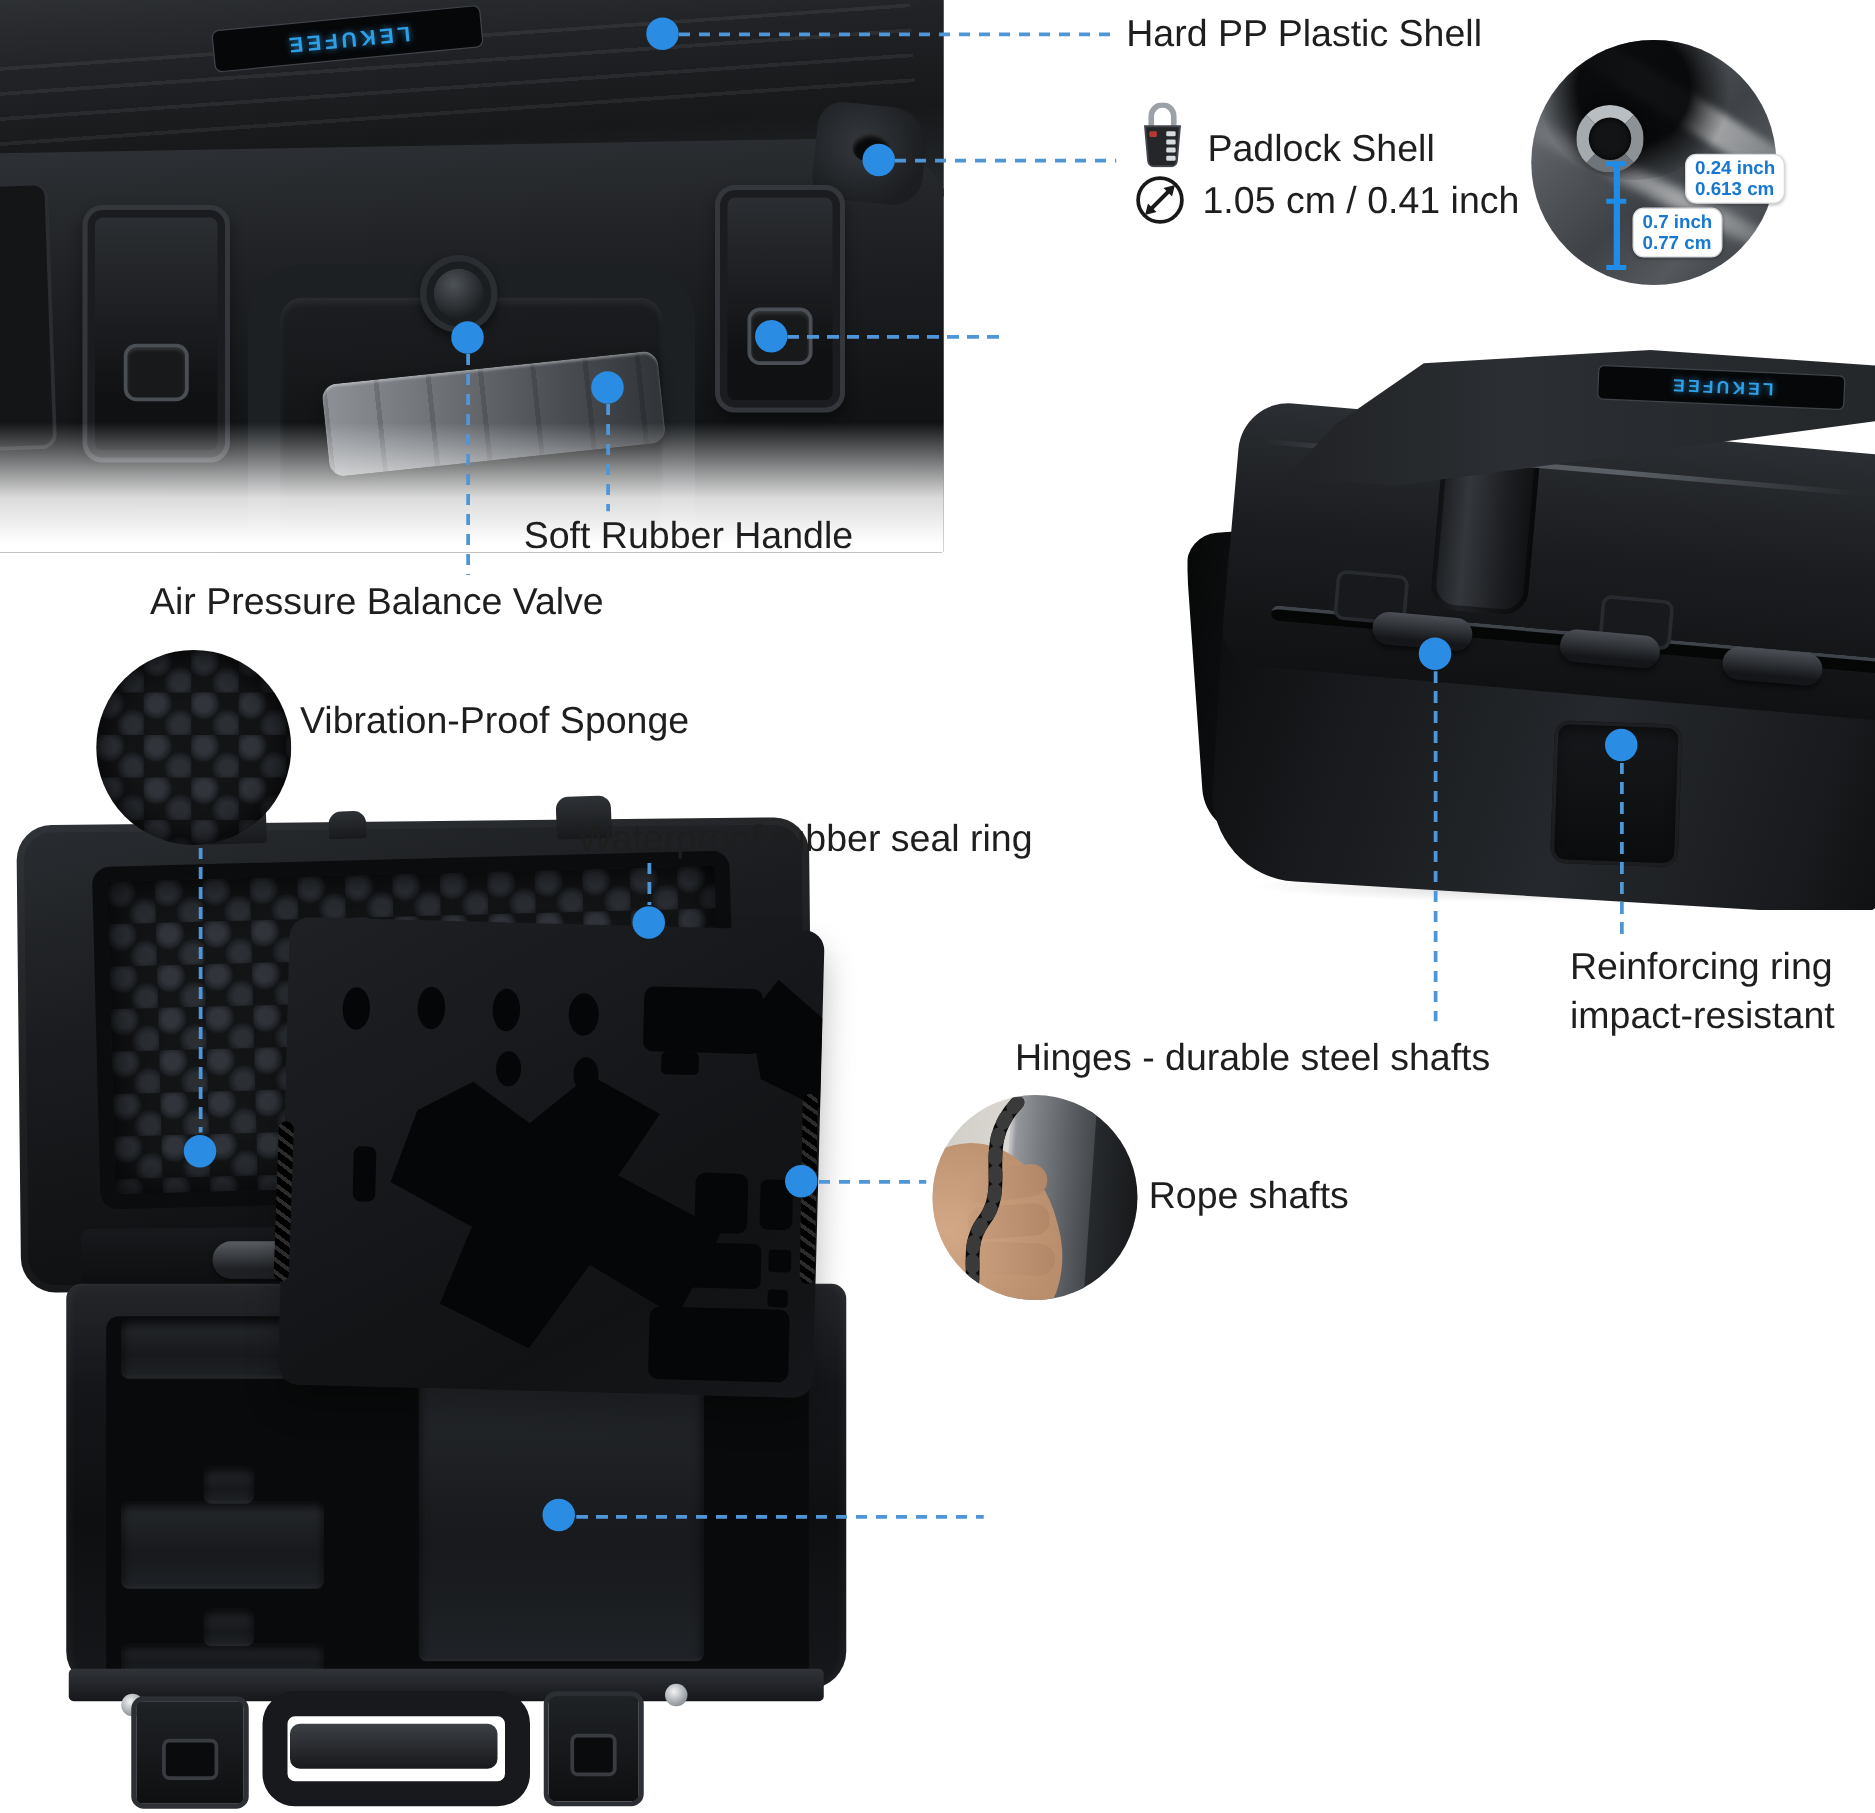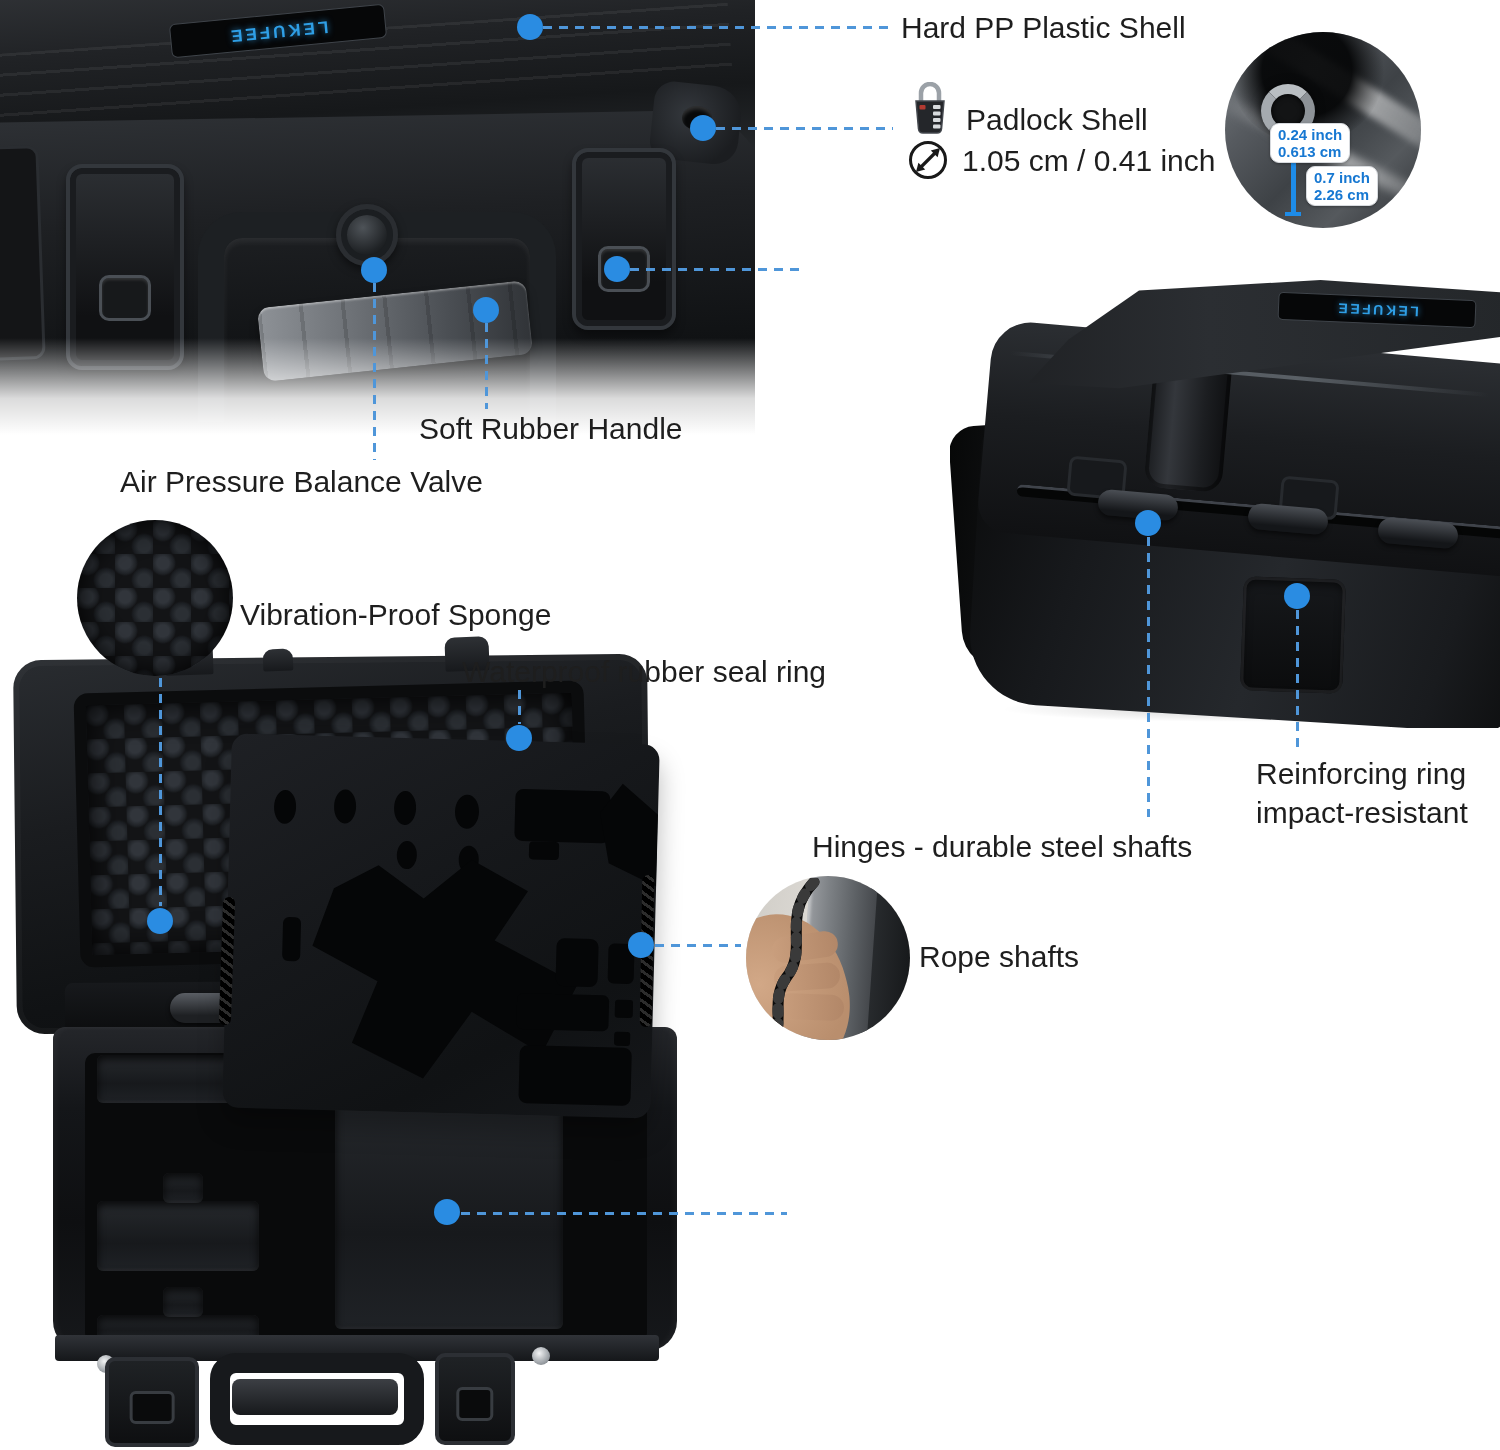--- a/index.html
+++ b/index.html
@@ -321,27 +321,27 @@
     <div class="zc-streak1"></div>
     <div class="zc-streak2"></div>
     <div class="zc-dark"></div>
     <div class="zc-ring"></div>
   </div>
 
   <div class="mz-bar" style="left:1291px;top:131px;height:85px"></div>
   <div class="mz-cap" style="left:1285px;top:129px"></div>
   <div class="mz-cap" style="left:1285px;top:159px"></div>
   <div class="mz-cap" style="left:1285px;top:212px"></div>
-  <div class="mz-box" style="left:1270px;top:123px">
+  <div class="mz-box" style="left:1348px;top:123px">
     <span style="position:static;display:block">0.24 inch</span>
     <span style="position:static;display:block">0.613 cm</span>
   </div>
   <div class="mz-box" style="left:1306px;top:166px">
     <span style="position:static;display:block">0.7 inch</span>
-    <span style="position:static;display:block">2.26 cm</span>
+    <span style="position:static;display:block">0.77 cm</span>
   </div>
 
   <svg class="icon-svg" style="left:910px;top:82px" width="40" height="52" viewBox="0 0 40 52">
     <path d="M11 20 V11 a9 9 0 0 1 18 0 V20" fill="none" stroke="#9ba1a7" stroke-width="4.5"></path>
     <path d="M6 19 h28 l-2.5 28 a4.5 4.5 0 0 1 -4.5 4 h-14 a4.5 4.5 0 0 1 -4.5 -4 Z" fill="#24262a" stroke="#43474d" stroke-width="1.5"></path>
     <rect x="9.5" y="23" width="6" height="4.5" rx="1" fill="#b33a31"></rect>
     <rect x="23" y="23" width="7.5" height="4" rx="1" fill="#d8dbde"></rect>
     <rect x="23" y="29.5" width="7.5" height="4" rx="1" fill="#d8dbde"></rect>
     <rect x="23" y="36" width="7.5" height="4" rx="1" fill="#d8dbde"></rect>
     <rect x="23" y="42.5" width="7.5" height="4" rx="1" fill="#d8dbde"></rect>
@@ -376,21 +376,21 @@
   <div class="dash-v" style="left:1147px;top:537px;height:280px"></div>
   <div class="dash-v" style="left:1296px;top:610px;height:138px"></div>
   <div class="dash-h" style="left:655px;top:944px;width:86px"></div>
   <div class="dash-h" style="left:461px;top:1212px;width:326px"></div>
 
   <div class="label" style="left:901px;top:8px">Hard PP Plastic Shell</div>
   <div class="label" style="left:966px;top:100px">Padlock Shell</div>
   <div class="label" style="left:962px;top:141px">1.05 cm / 0.41 inch</div>
   <div class="label" style="left:419px;top:409px">Soft Rubber Handle</div>
   <div class="label" style="left:120px;top:462px">Air Pressure Balance Valve</div>
-  <div class="label" style="left:240px;top:595px">Vibration-Proof Sponge</div>
+  <div class="label" style="left:240px;top:557px">Vibration-Proof Sponge</div>
   <div class="label" style="left:462px;top:652px">Waterproof rubber seal ring</div>
   <div class="label" style="left:1256px;top:754px">
     <span style="position:static;display:block">Reinforcing ring</span>
     <span style="position:static;display:block">impact-resistant</span>
   </div>
   <div class="label" style="left:812px;top:827px">Hinges - durable steel shafts</div>
   <div class="label" style="left:919px;top:937px">Rope shafts</div>
 
 </div>
 

